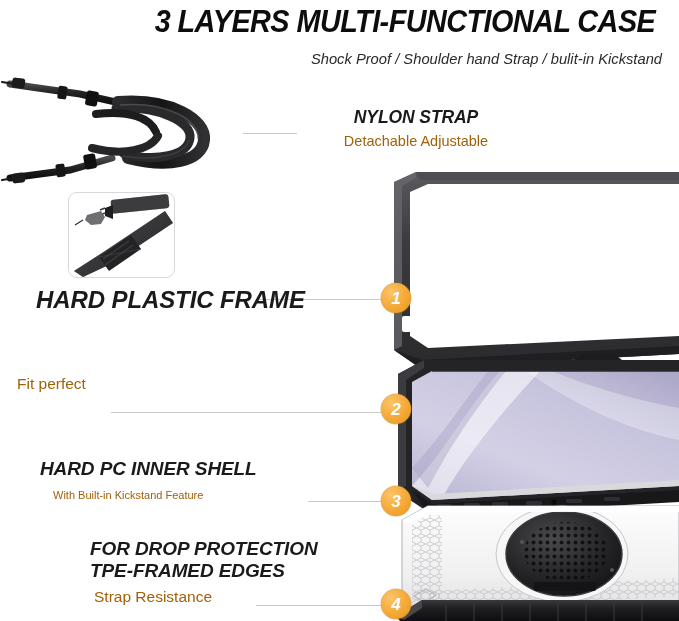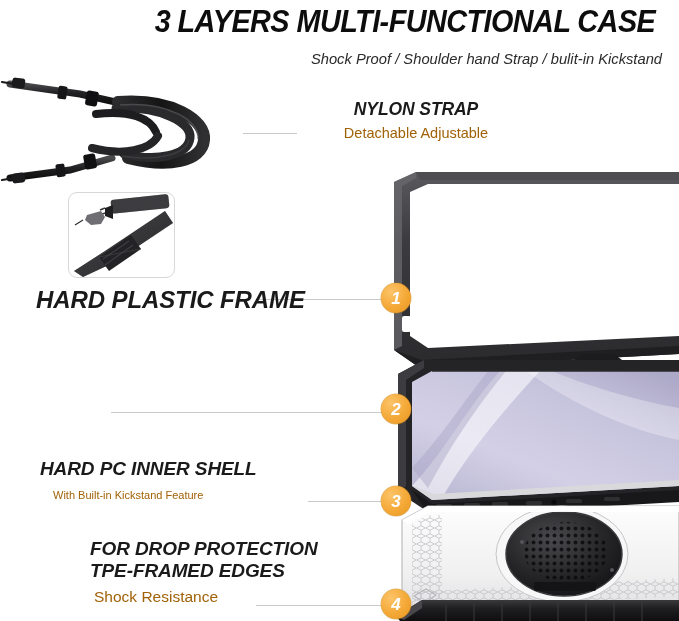--- a/index.html
+++ b/index.html
@@ -336,39 +336,40 @@
     </g>
   </svg>
 </div>
 
 <div class="leader" style="left:243px; top:133px; width:54px;"></div>
 <div class="leader" style="left:256px; top:299px; width:127px;"></div>
 <div class="leader" style="left:111px; top:412px; width:272px;"></div>
 <div class="leader" style="left:308px; top:501px; width:75px;"></div>
 <div class="leader" style="left:256px; top:605px; width:127px;"></div>
 
-<div class="callout" style="left:296px; top:98px; width:240px; text-align:center;">
+<div class="callout" style="left:296px; top:106px; width:240px; text-align:center;">
   <div class="c-title">NYLON STRAP</div>
   <div class="c-sub" style="padding-top:3px;">Detachable Adjustable</div>
 </div>
 
 <div class="callout" style="left:36px; top:289px;">
   <div class="c-title" style="font-size:24px;">HARD PLASTIC FRAME</div>
 </div>
 
 <div class="callout" style="left:17px; top:369px;">
+  <div class="c-sub" style="padding-top:5px; font-size:15.5px;">Fit perfect</div>
 </div>
 
 <div class="callout" style="left:40px; top:458px;">
   <div class="c-title" style="font-size:19px;">HARD PC INNER SHELL</div>
   <div class="c-sub" style="padding-top:5px; font-size:11px; padding-left:13px;">With Built-in Kickstand Feature</div>
 </div>
 
 <div class="callout" style="left:90px; top:534px;">
   <div class="c-title" style="font-size:19px; padding-top:4px;">FOR DROP PROTECTION</div>
   <div class="c-title" style="font-size:19px;">TPE-FRAMED EDGES</div>
-  <div class="c-sub" style="padding-top:5px; font-size:15.5px; padding-left:4px;">Shock Resistance</div>
+  <div class="c-sub" style="padding-top:5px; font-size:15.5px; padding-left:4px;">Strap Resistance</div>
 </div>
 
 <div class="badge" style="left:381px; top:283px;">1</div>
 <div class="badge" style="left:381px; top:394px;">2</div>
 <div class="badge" style="left:381px; top:486px;">3</div>
 <div class="badge" style="left:381px; top:589px;">4</div>
 
 </body></html>

